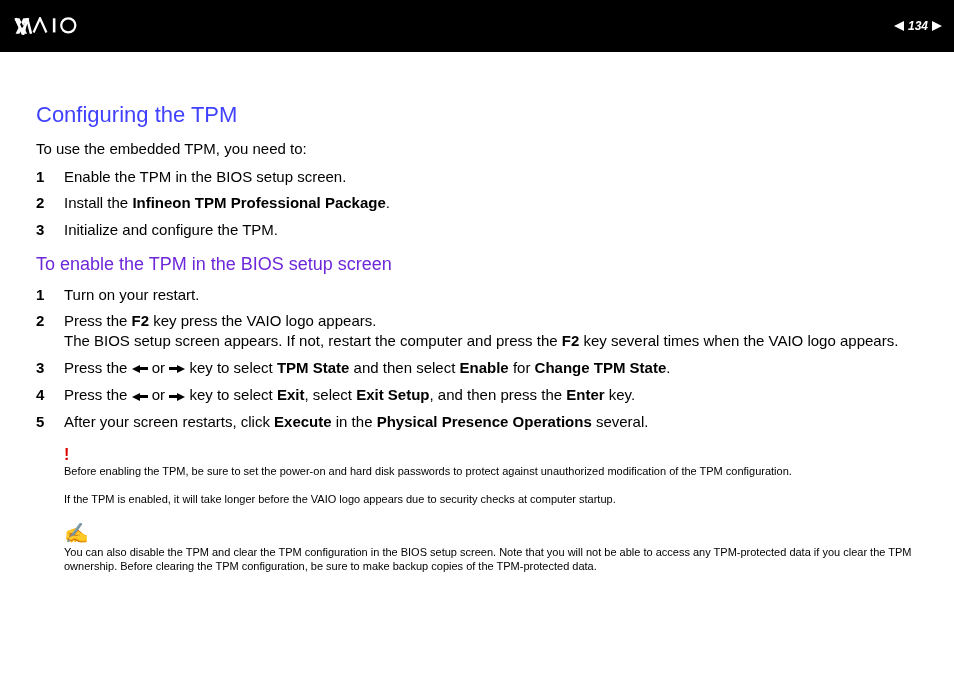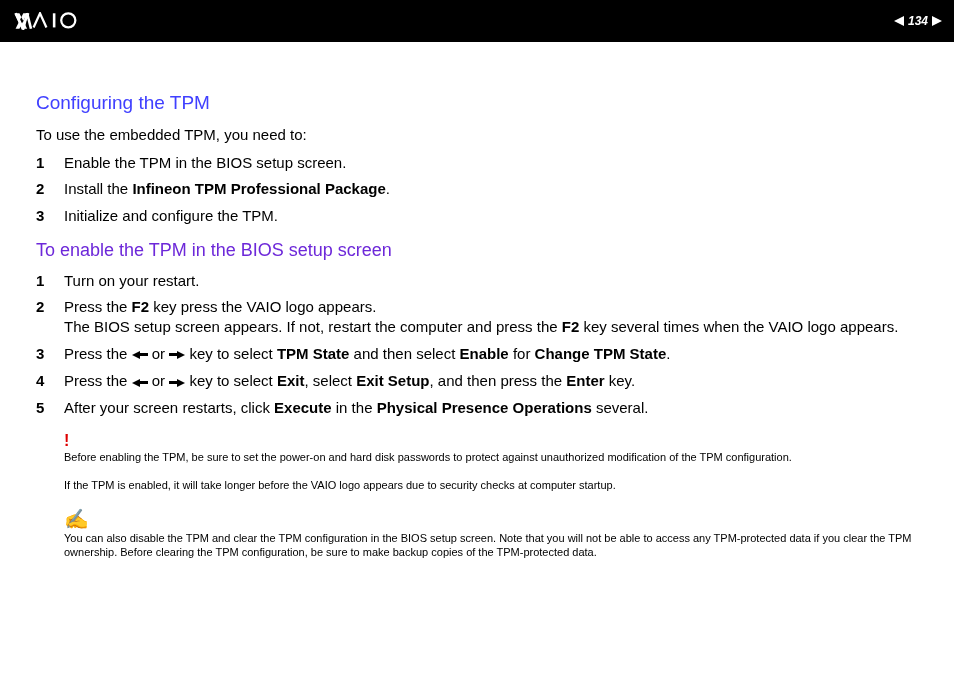--- a/index.html
+++ b/index.html
@@ -7,21 +7,21 @@
       font-family: Arial, Helvetica, sans-serif;
       width: 954px;
       height: 674px;
       background: #fff;
       color: #000;
       position: relative;
     }
     .header {
       background: #000;
       color: #fff;
-      height: 42px;
+      height: 52px;
       display: flex;
       align-items: center;
       justify-content: space-between;
       padding: 0 12px 0 12px;
     }
     .logo {
       display: flex;
       align-items: center;
     }
     .logo svg {
@@ -46,21 +46,21 @@
       border-top: 5px solid transparent;
       border-bottom: 5px solid transparent;
     }
     .arrow-left { border-right: 10px solid #fff; }
     .arrow-right { border-left: 10px solid #fff; }
     .content {
       padding: 50px 28px 20px 36px;
     }
     .h1 {
       color: #4040ff;
-      font-size: 19px;
+      font-size: 22px;
       font-weight: normal;
       margin-bottom: 12px;
     }
     .intro {
       font-size: 15px;
       margin-bottom: 10px;
     }
     .ol {
       list-style: none;
       margin-bottom: 14px;

